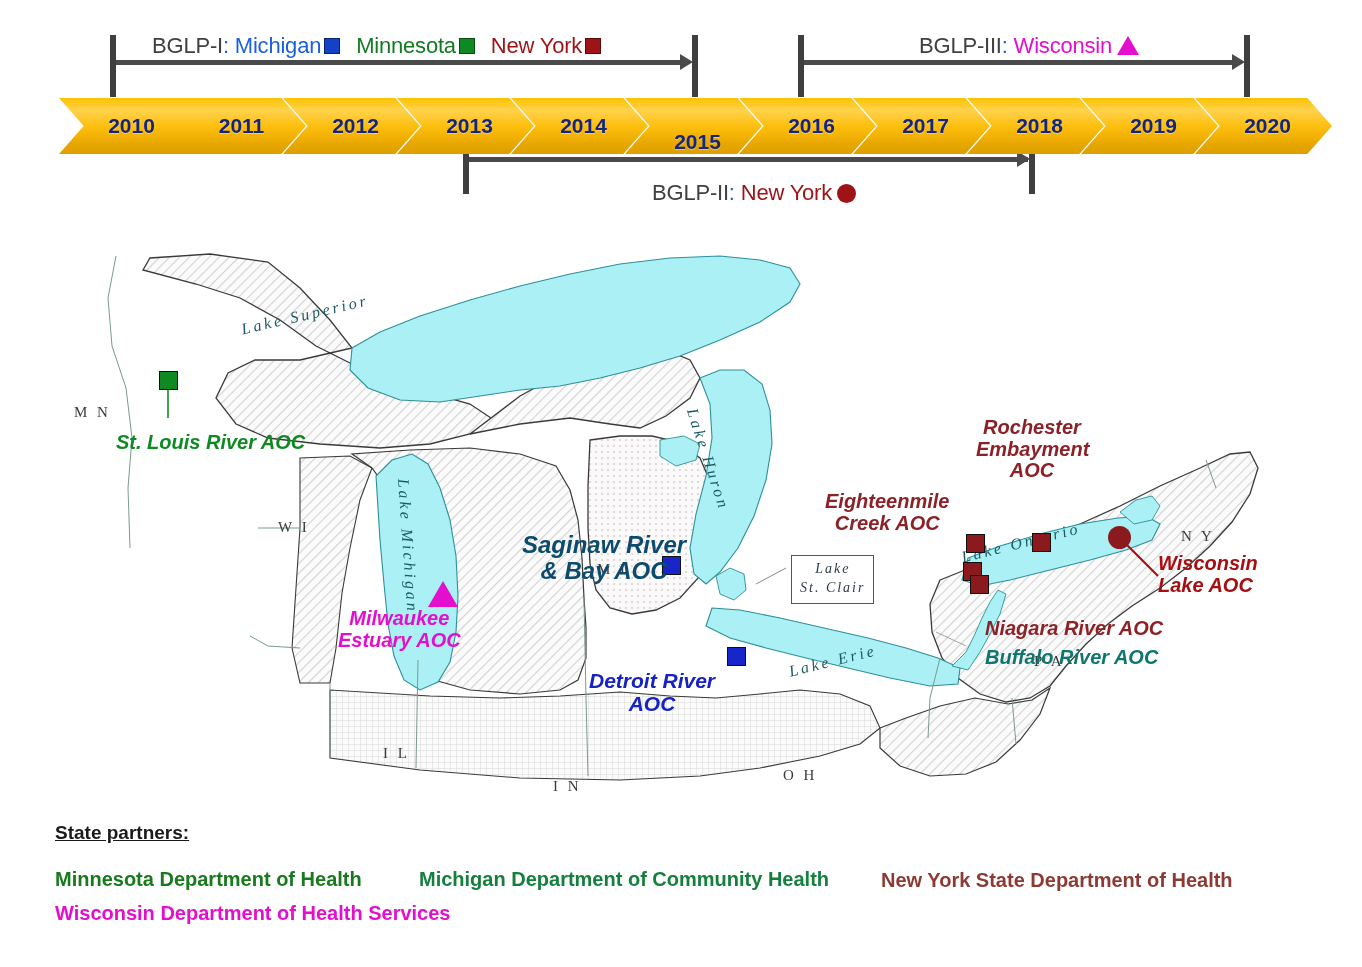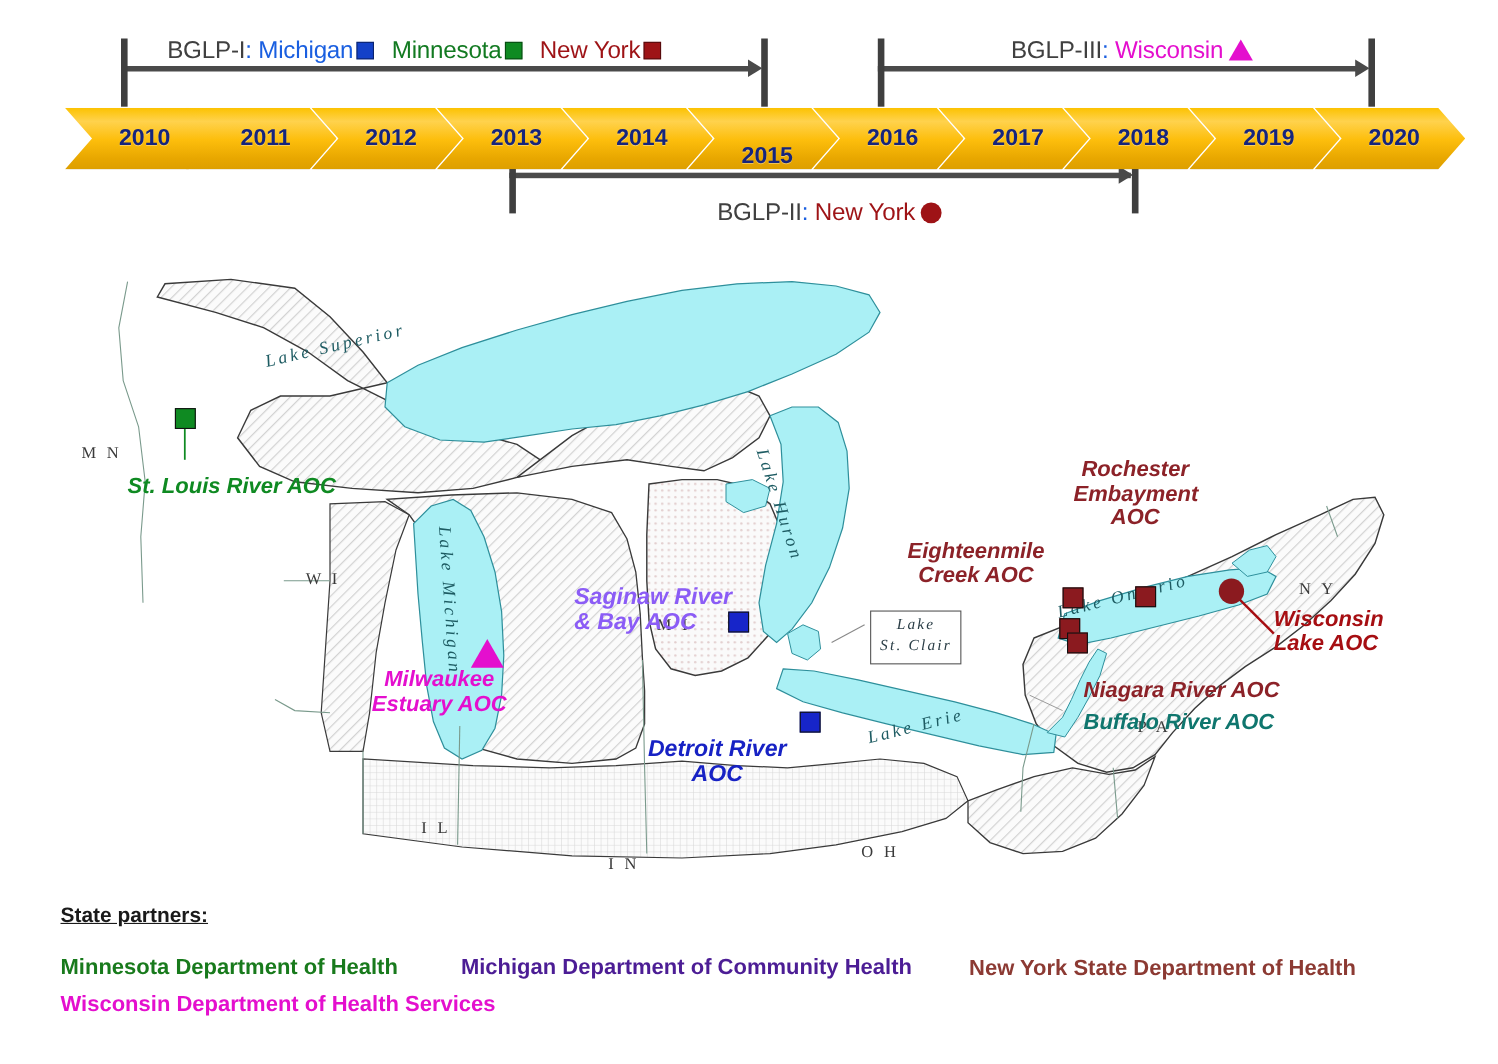--- a/index.html
+++ b/index.html
@@ -406,21 +406,21 @@
 
   <div class="maplabel" style="left:116px; top:204px; color:#0f8a22; font-size:20px;">
     <div>St. Louis River AOC</div>
   </div>
 
   <div class="maplabel" style="left:292px; top:380px; color:#e40fce; font-size:20px; text-align:center;margin-left:46px;">
     <div>Milwaukee</div>
     <div>Estuary AOC</div>
   </div>
 
-  <div class="maplabel" style="left:522px; top:304px; color:#8b5cf6; font-size:21px; text-align:left;">
+  <div class="maplabel" style="left:522px; top:304px; color:#0c4a6e; font-size:24px; text-align:center;">
     <div>Saginaw River</div>
     <div>&amp; Bay AOC</div>
   </div>
 
   <div class="maplabel" style="left:589px; top:442px; color:#1722c4; font-size:21px; text-align:center;">
     <div>Detroit River</div>
     <div>AOC</div>
   </div>
 
   <div class="maplabel" style="left:825px; top:263px; color:#8c2228; font-size:20px; text-align:center;">
@@ -446,16 +446,16 @@
     <div>Wisconsin</div>
     <div>Lake AOC</div>
   </div>
 
 </div>
 
 <div id="legend">
   <div id="state-partners-title">State partners:</div>
 
   <div class="partner" style="left:55px; top:46px; color:#187a1c;">Minnesota Department of Health</div>
-  <div class="partner" style="left:419px; top:46px; color:#4c1d95;">Michigan Department of Community Health</div>
+  <div class="partner" style="left:419px; top:46px; color:#15803d;">Michigan Department of Community Health</div>
   <div class="partner" style="left:881px; top:47px; color:#8c3a33;">New York State Department of Health</div>
   <div class="partner" style="left:55px; top:80px; color:#e40fce;">Wisconsin Department of Health Services</div>
 </div>
 
 </body></html>

